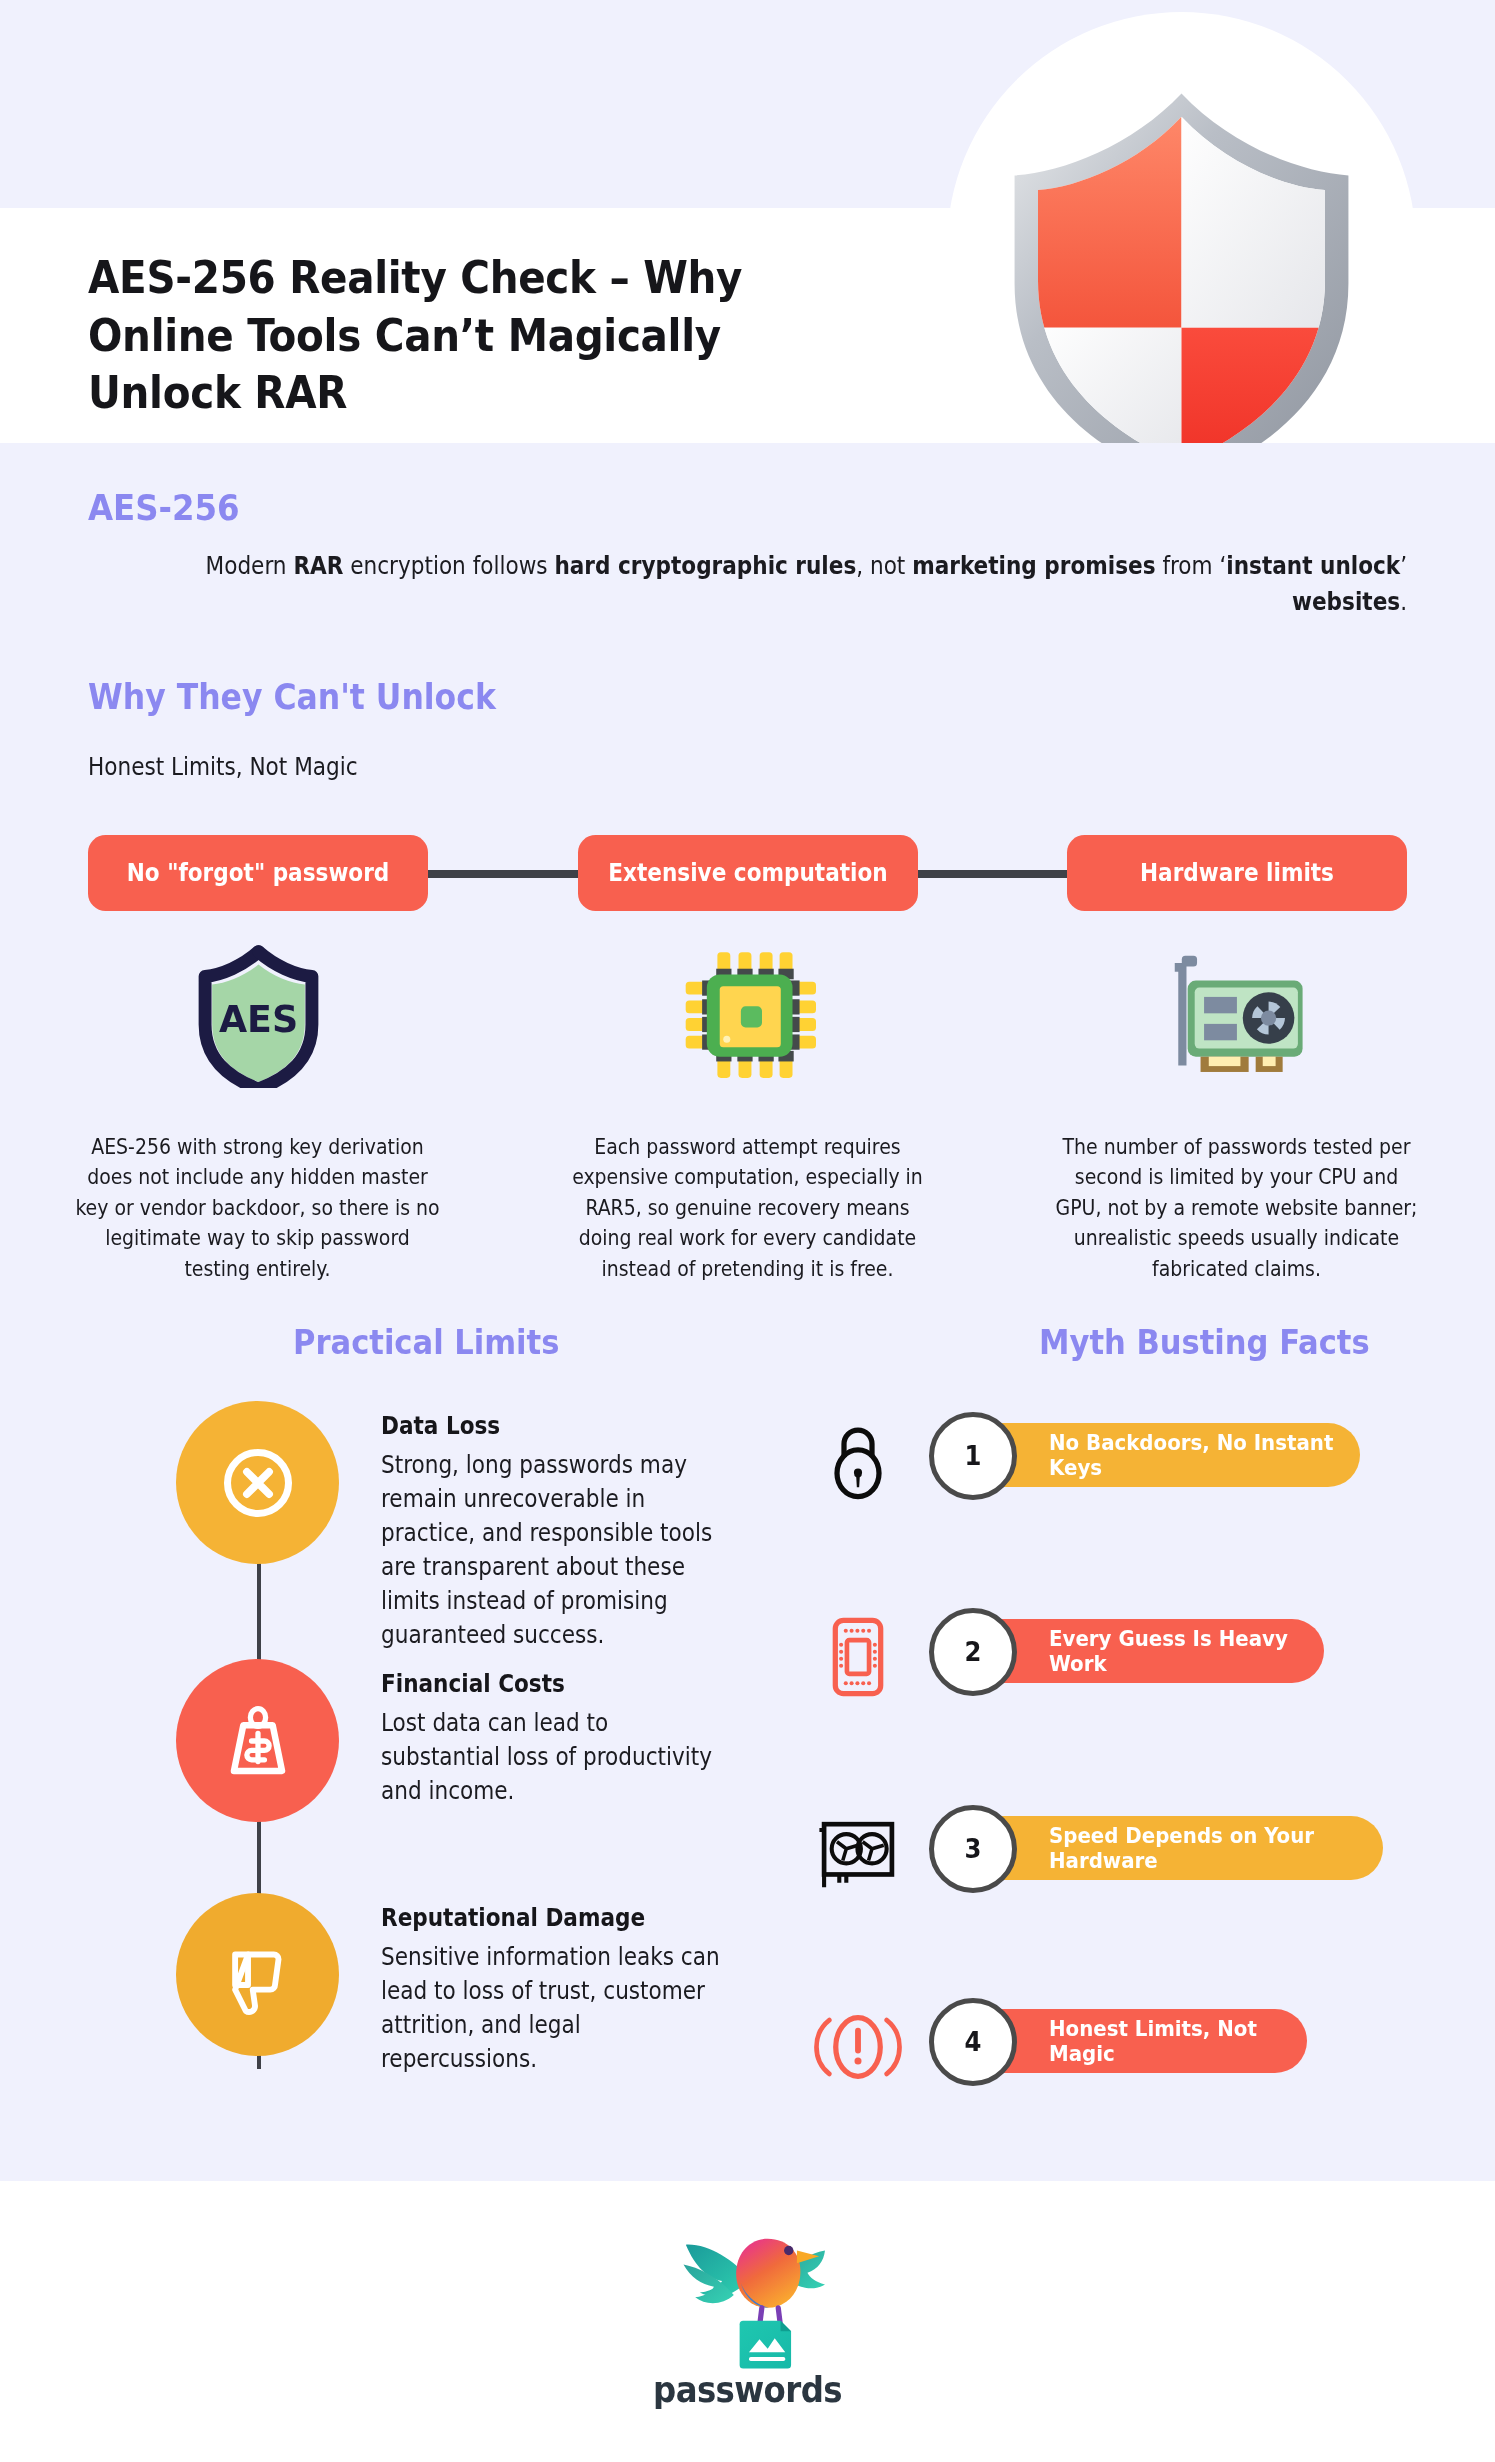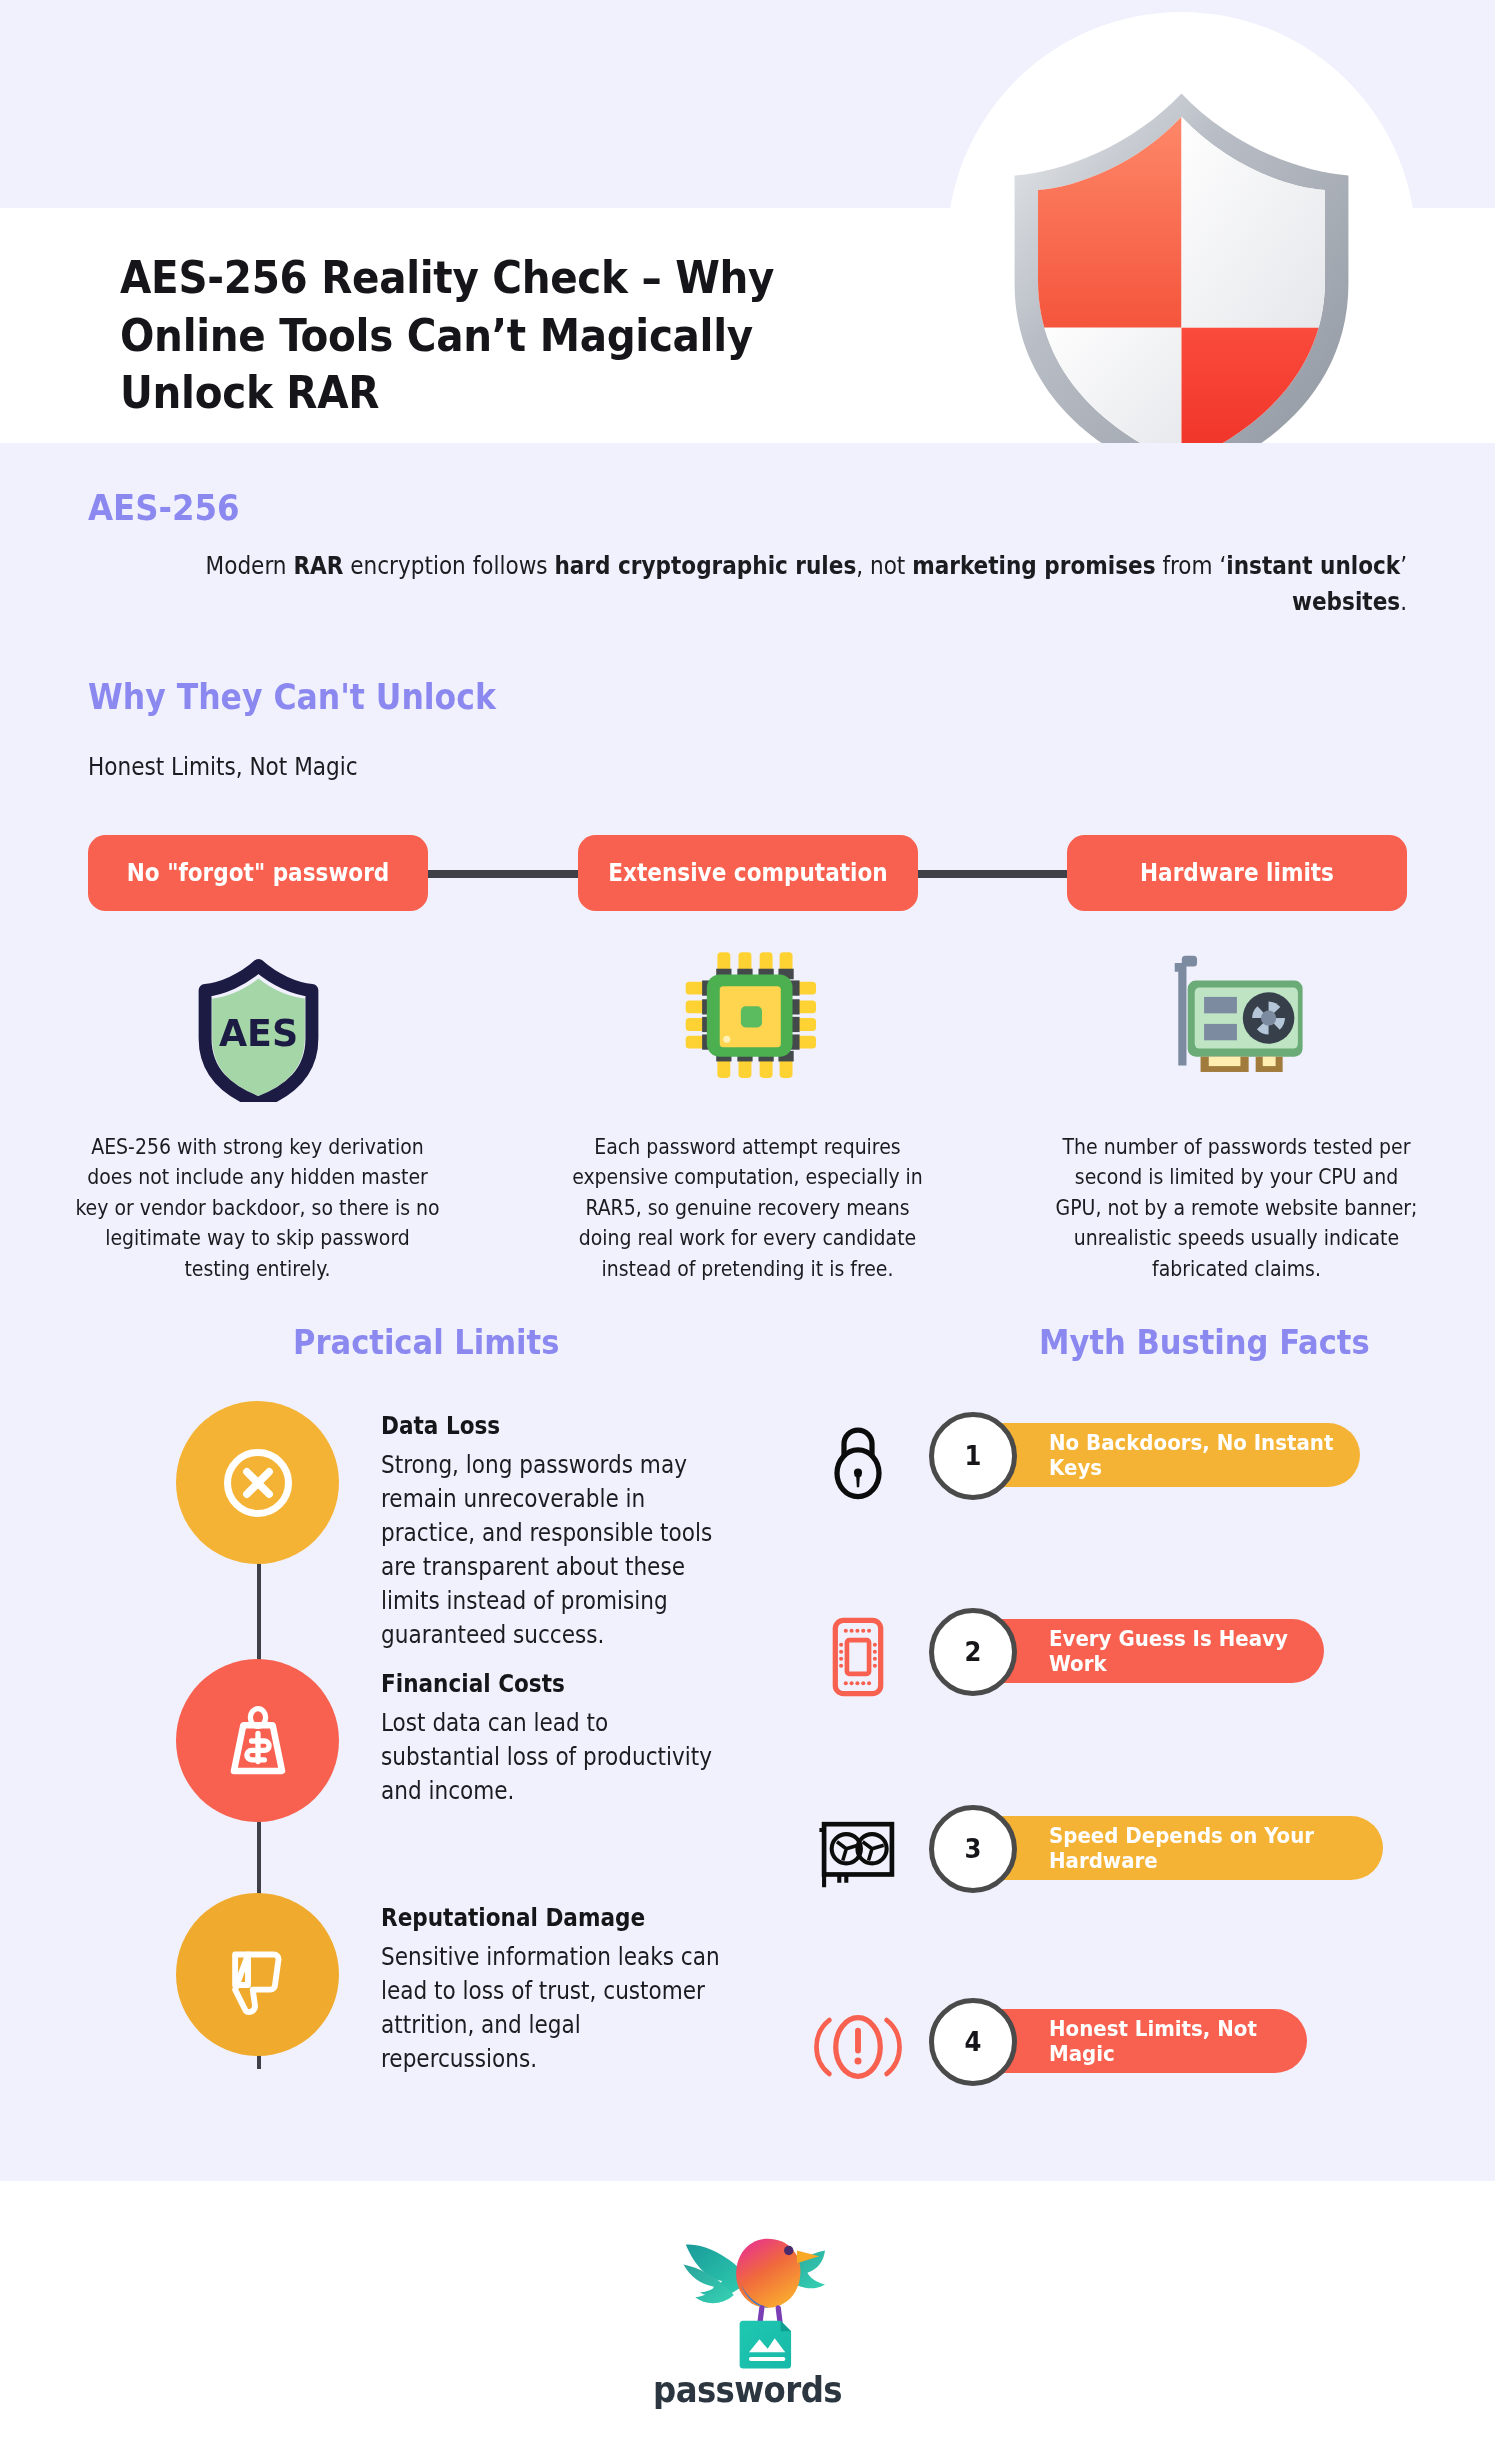--- a/index.html
+++ b/index.html
@@ -24,21 +24,21 @@
   .hdr-circle {
     position:absolute; left:947px; top:11.7px; width:469px; height:469px;
     border-radius:50%; background:#ffffff;
   }
   .shield-wrap {
     position:absolute; left:991px; top:70px; width:381px; height:410px;
   }
   .title {
     position:absolute; left:88px; top:249px; width:762px;
     font-weight:700; font-size:45px; line-height:1.28; color:#16161a;
-    letter-spacing:-0.3px; font-stretch:condensed;margin-left:32px;
+    letter-spacing:-0.3px; font-stretch:condensed;
   }
 
   
   .body-band {
     position:absolute; left:0; top:443px; width:1495px; height:1738px;
     background:#f0f1fd;
   }
   .footer-band {
     position:absolute; left:0; top:2181px; width:1495px; height:281px;
     background:#ffffff;
@@ -76,21 +76,21 @@
   .pill.p2 { left:490px;  width:340px; }
   .pill.p3 { left:979px; width:340px; }
   .pill-conn { position:absolute; top:35px; height:7.6px; background:#3f4148; }
   .pill-conn.c1 { left:340px;  width:150px; }
   .pill-conn.c2 { left:830px; width:150px; }
 
   
   .ico-row { position:absolute; left:88px; top:926px; width:1319px; height:176px; }
   .ico-cell { position:absolute; top:0; width:340px; height:176px;
               display:flex; align-items:center; justify-content:center; }
-  .ico-cell.i1 { left:0px;align-items:flex-end; }
+  .ico-cell.i1 { left:0px; }
   .ico-cell.i2 { left:490px; }
   .ico-cell.i3 { left:979px; }
 
   
   .cap-row { position:absolute; left:70px; top:1132px; width:1354px; }
   .cap {
     position:absolute; top:0; width:375px; text-align:center;
     font-size:21px; line-height:1.45; color:#1b1b20;
   }
   .cap.k1 { left:0px; }

